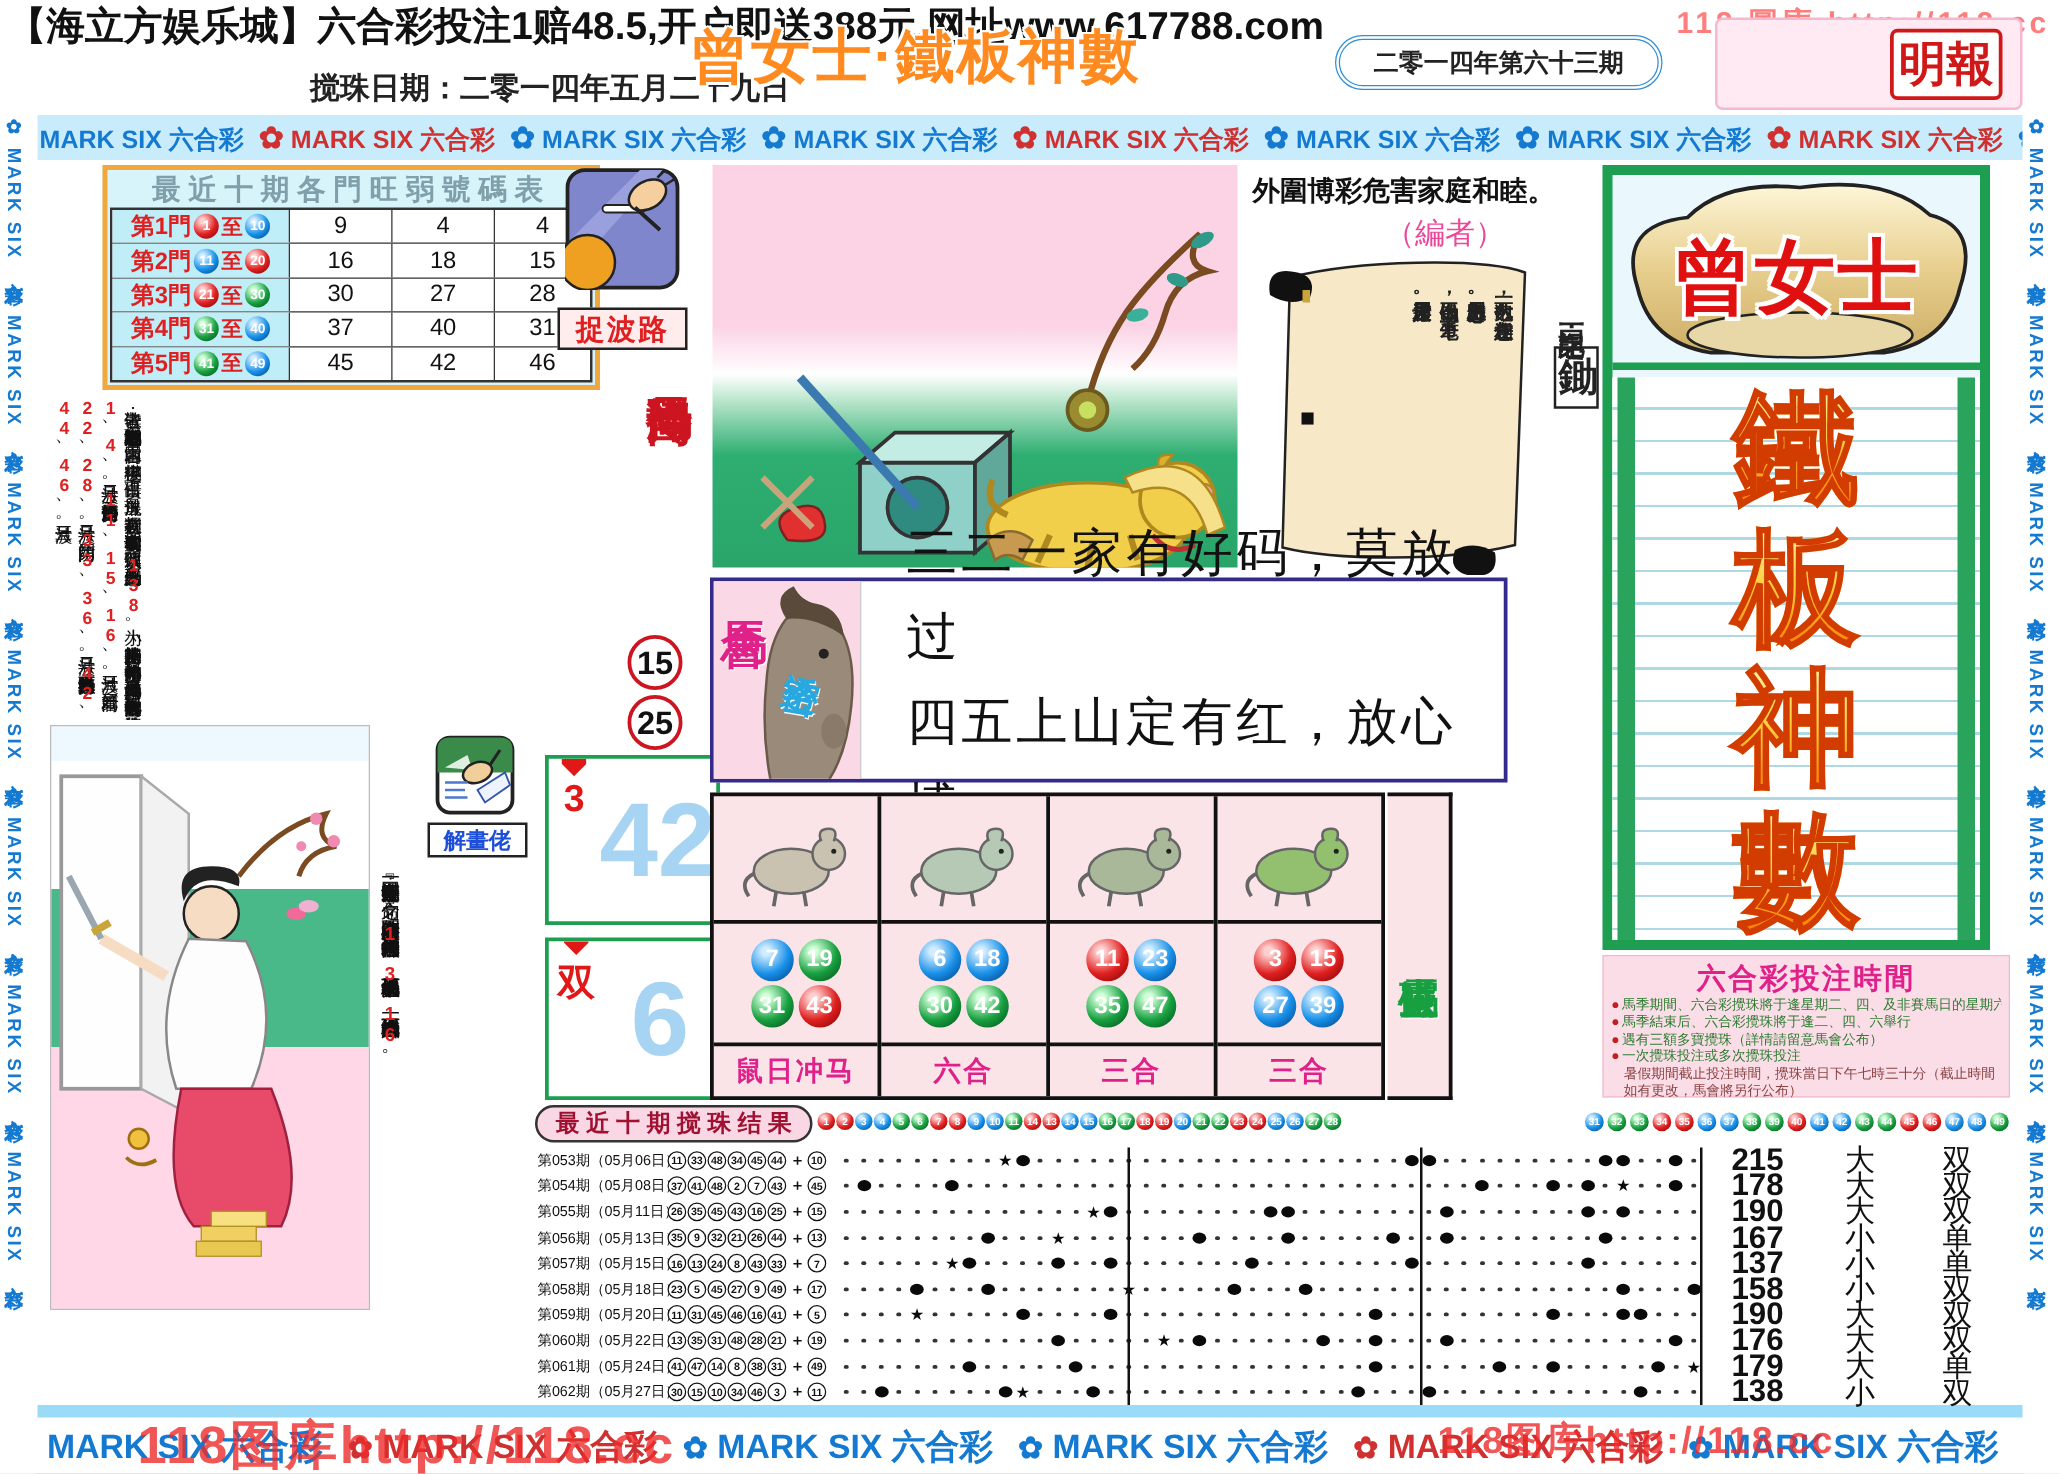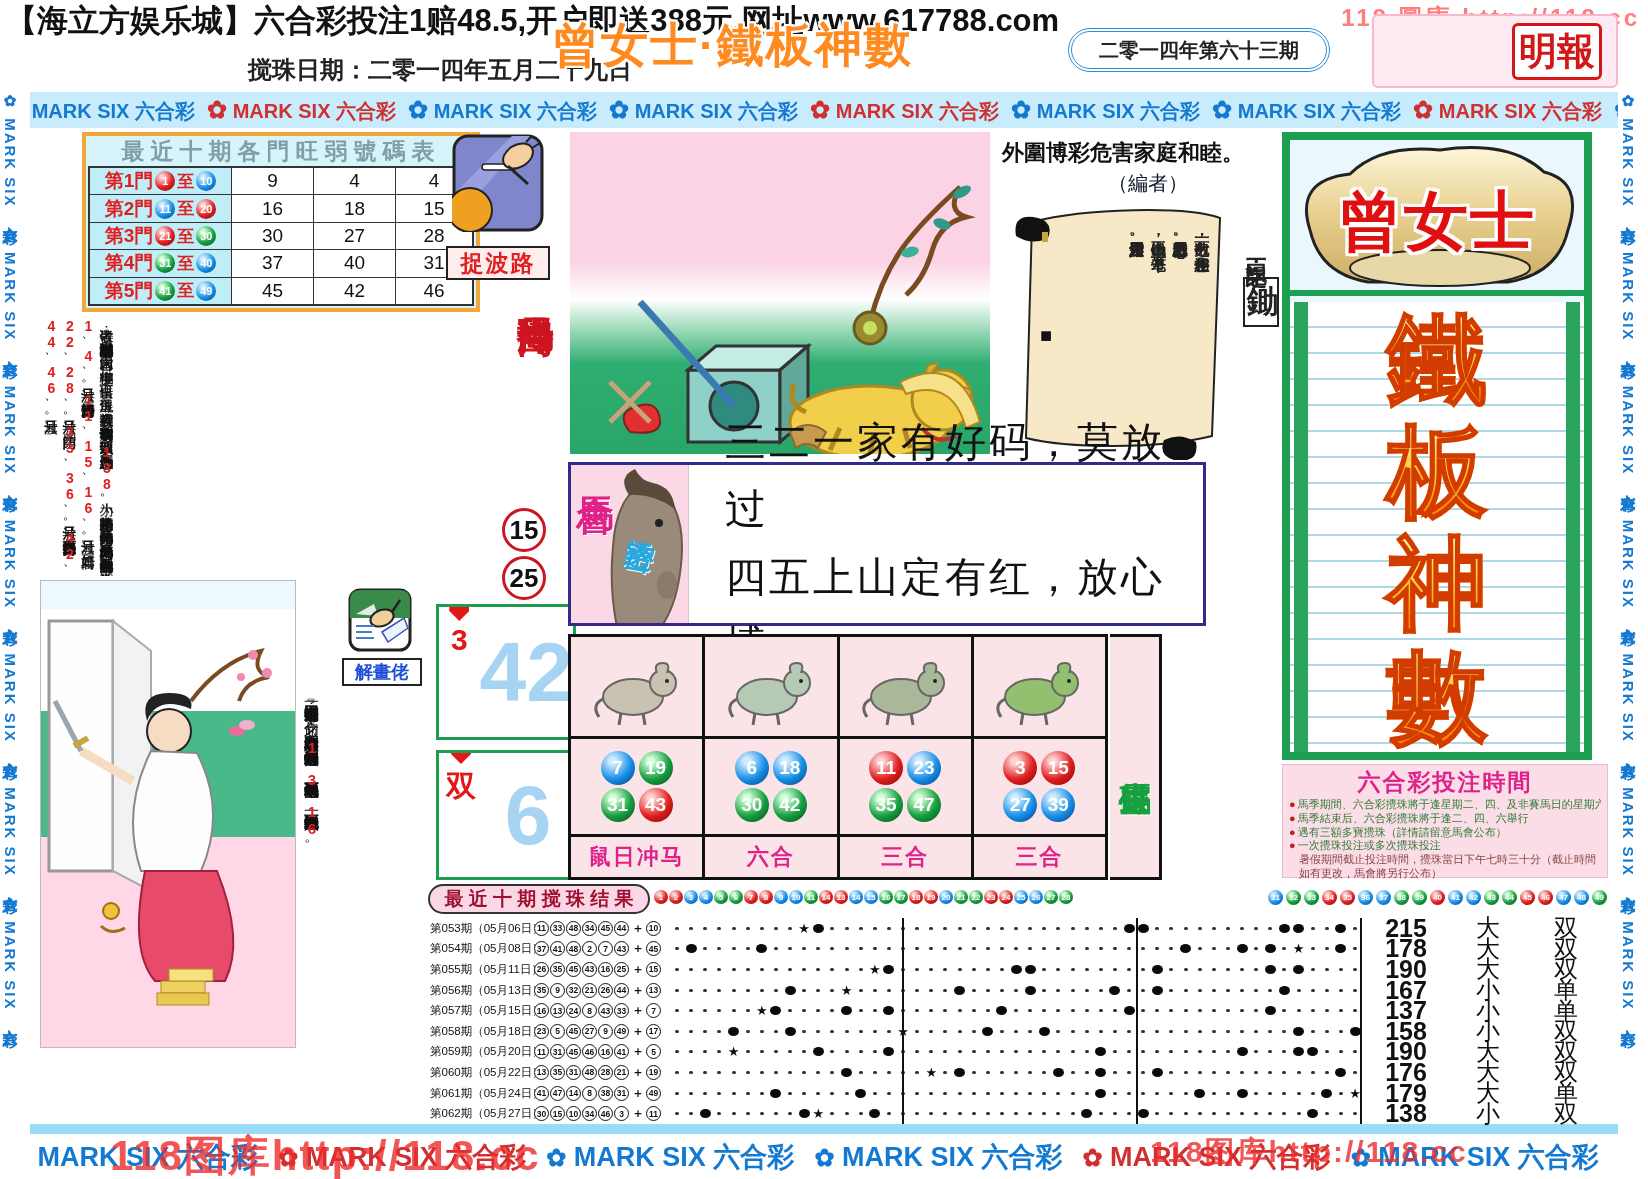--- a/index.html
+++ b/index.html
@@ -93,21 +93,21 @@
   #article-bottom{left:302px;top:694px;width:128px;height:412px;font-size:15px;line-height:1.3;color:#111;overflow:hidden;z-index:3;}
 
   
   #pic-left{left:40px;top:580px;width:256px;height:468px;border:1px solid #bbb;overflow:hidden;z-index:2;
      background:linear-gradient(180deg,#eef8ff 0 6%,#ffffff 6% 28%,#49b98a 28% 55%,#ffd7e6 55% 100%);}
   #pic-mid{left:570px;top:132px;width:420px;height:322px;overflow:hidden;z-index:2;
      background:linear-gradient(180deg,#fbd3e5 0 40%,#fde9f2 46%,#ffffff 52%,#bfe8d0 58%,#2fae72 72%,#29a569 100%);}
 
   
   #editor-line1{left:1002px;top:138px;font-size:22px;font-weight:bold;color:#111;z-index:3;}
-  #editor-line2{left:1108px;top:170px;font-size:20px;color:#0f172a;z-index:3;}
+  #editor-line2{left:1108px;top:170px;font-size:24px;color:#ec4899;z-index:3;}
   #scroll-box{left:1006px;top:196px;width:232px;height:264px;z-index:3;}
   #scroll-poem{position:absolute;right:26px;top:34px;height:210px;font-size:15px;line-height:1.45;color:#222;
      font-family:"Liberation Serif",serif;font-weight:bold;}
   #scroll-bullet{position:absolute;left:34px;top:128px;font-size:20px;color:#111;}
 
   
   #one-word{left:1243px;top:248px;width:36px;height:310px;z-index:3;color:#222;}
   #one-word .prefix{font-size:21px;font-weight:bold;line-height:1.25;}
   #one-word .word{display:block;margin-top:8px;font-size:31px;font-weight:bold;border:2px solid #222;padding:2px;}
 

